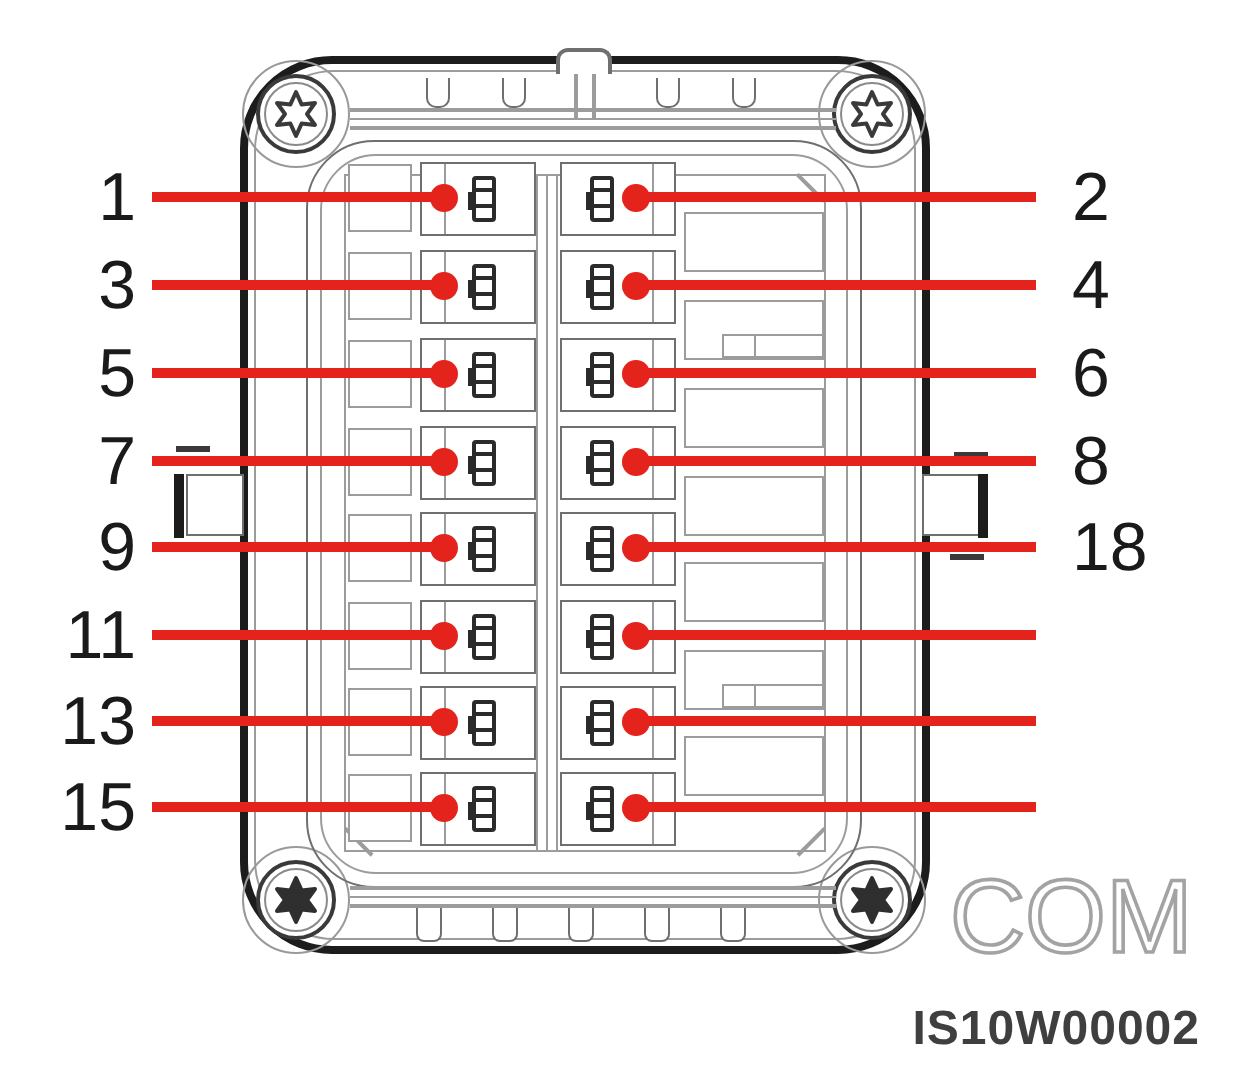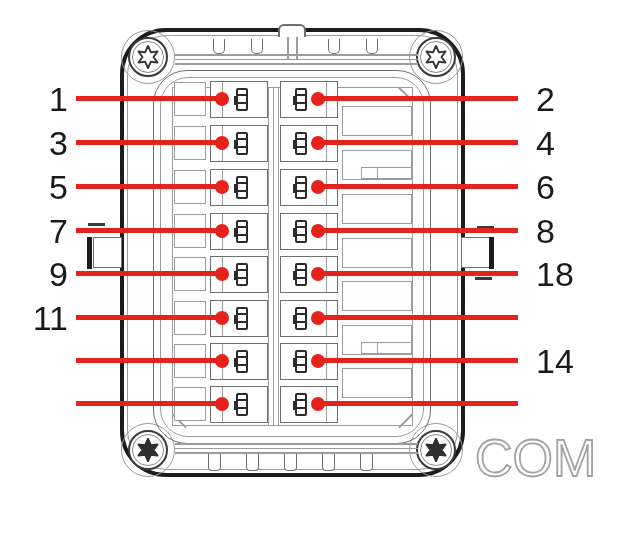--- a/index.html
+++ b/index.html
@@ -289,21 +289,21 @@
       </div>
       <div class="abs contact" style="left: 295px; top: 350px;">
         <div class="abs c-line" style="top: 4px;"></div>
         <div class="abs c-line" style="top: 12px;"></div>
         <div class="abs c-bump"></div>
       </div>
       <div class="abs redline" style="left: 76px; top: 358px; width: 146px;"></div>
       <div class="abs reddot" style="left: 215px; top: 354px;"></div>
       <div class="abs redline" style="left: 318px; top: 358px; width: 200px;"></div>
       <div class="abs reddot" style="left: 311px; top: 354px;"></div>
-      <div class="abs pinlabel right" style="top: 343px;">14</div>
+      <div class="abs pinlabel left" style="top: 343px;">13</div>
       <div class="abs entry" style="left: 174px; top: 387px; width: 32px; height: 34px;"></div>
       <div class="abs cell" style="left: 210px; top: 386px; width: 58px; height: 37px;">
         <div class="abs divider" style="left: 11px;"></div>
       </div>
       <div class="abs contact" style="left: 236px; top: 393px;">
         <div class="abs c-line" style="top: 4px;"></div>
         <div class="abs c-line" style="top: 12px;"></div>
         <div class="abs c-bump"></div>
       </div>
       <div class="abs cell" style="left: 280px; top: 386px; width: 58px; height: 37px;">
@@ -311,20 +311,22 @@
       </div>
       <div class="abs contact" style="left: 295px; top: 393px;">
         <div class="abs c-line" style="top: 4px;"></div>
         <div class="abs c-line" style="top: 12px;"></div>
         <div class="abs c-bump"></div>
       </div>
       <div class="abs redline" style="left: 76px; top: 401px; width: 146px;"></div>
       <div class="abs reddot" style="left: 215px; top: 397px;"></div>
       <div class="abs redline" style="left: 318px; top: 401px; width: 200px;"></div>
       <div class="abs reddot" style="left: 311px; top: 397px;"></div>
+      <div class="abs pinlabel left" style="top: 386px;">15</div>
     </div>
 
   <svg class="abs com-svg" width="170" height="62">
     <text x="20" y="50" font-family="Liberation Sans, sans-serif" font-size="52" fill="#ffffff" stroke="#a3a3a3" stroke-width="1.8">COM</text>
   </svg>
 
+  <div class="abs figure-code">IS10W00002</div>
 
 </div>
 
 </body></html>

